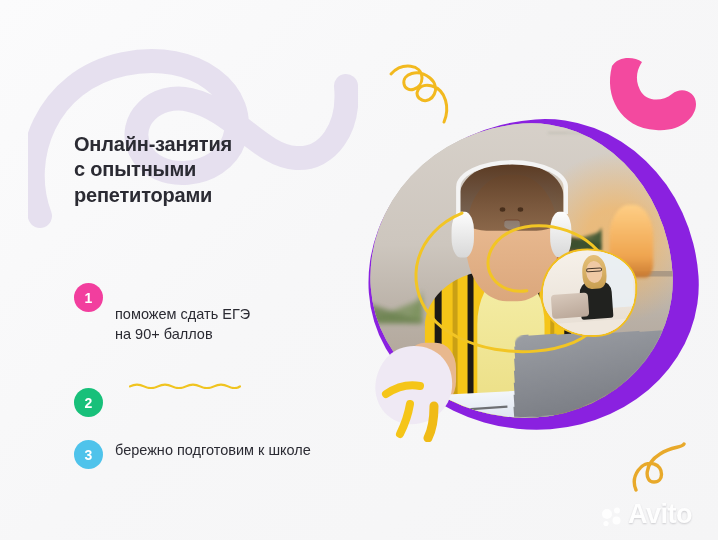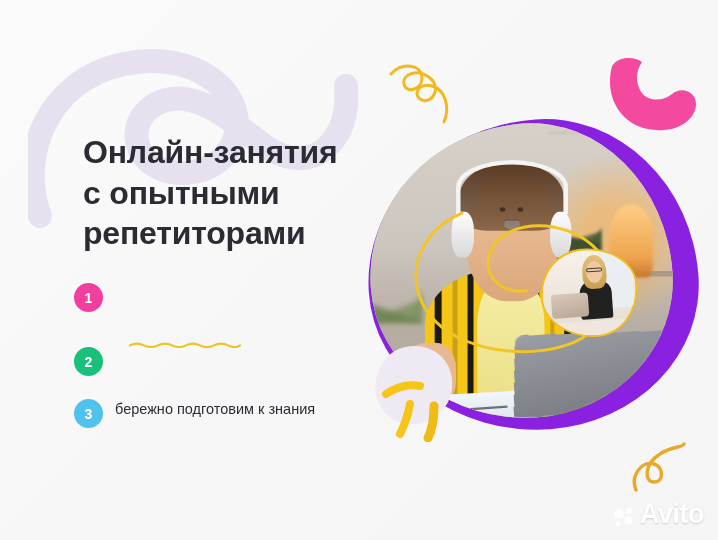--- a/index.html
+++ b/index.html
@@ -13,24 +13,23 @@
     background-image:linear-gradient(135deg,#fbfbfc 0%,#f7f7f8 45%,#f5f5f6 100%);
   }
 
   
   .bg-swirl{position:absolute;left:28px;top:8px;width:330px;height:230px;pointer-events:none;}
   .bg-swirl svg{width:100%;height:100%;display:block;}
 
   
   .headline{
     position:absolute;left:74px;top:132px;width:310px;
-    font-size:32px;line-height:1.27;font-weight:bold;
+    font-size:20px;line-height:1.27;font-weight:bold;
     color:#2b2b33;letter-spacing:-0.2px;
     white-space:pre-line;
-    margin-left:9px;
   }
 
   
   .benefits{position:absolute;left:74px;top:282px;width:320px;}
   .benefit-row{display:flex;align-items:flex-start;margin-bottom:22px;}
   .benefit-row:last-child{margin-bottom:0;}
   .badge{
     flex:0 0 auto;width:29px;height:29px;border-radius:50%;
     display:flex;align-items:center;justify-content:center;
     color:#ffffff;font-size:14px;font-weight:bold;
@@ -144,21 +143,21 @@
   
   .deco{position:absolute;pointer-events:none;}
   .deco svg{display:block;width:100%;height:100%;}
   .deco-squiggle-top{left:388px;top:60px;width:76px;height:66px;}
   .deco-squiggle-bottom{left:628px;top:442px;width:62px;height:58px;}
   .deco-crescent{left:598px;top:56px;width:104px;height:82px;}
   .deco-lavender-blob{left:372px;top:344px;width:84px;height:84px;}
   .deco-dashes{left:378px;top:358px;width:92px;height:84px;}
 
   
-  .avito{position:absolute;right:14px;bottom:12px;display:flex;align-items:flex-end;opacity:.95;margin-top:44px;}
+  .avito{position:absolute;right:26px;bottom:12px;display:flex;align-items:flex-end;opacity:.95;margin-top:44px;}
   .avito svg{display:block;}
   .avito-text{font-size:27px;font-weight:bold;color:#ffffff;letter-spacing:-0.5px;
     text-shadow:0 1px 2px rgba(120,120,130,.35);margin-left:5px;line-height:1;}
 </style>
 </head>
 <body>
 
 <div class="ad-canvas">
 
   <div class="bg-swirl">
@@ -169,35 +168,37 @@
 
   <div class="headline">Онлайн-занятия
 с опытными
 репетиторами</div>
 
   <div class="benefits">
 
     <div class="benefit-row">
       <div class="badge" style="background:#f23e9e">1</div>
       <div class="benefit-text underlined">
+        <span>поможем сдать ЕГЭ
+на 90+ баллов</span>
         <span class="wave">
           <svg viewBox="0 0 112 8" fill="none" preserveAspectRatio="none">
             <path d="M1 5 Q 8 1, 15 5 T 29 5 T 43 5 T 57 5 T 71 5 T 85 5 T 99 5 T 111 5" stroke="#f0c420" stroke-width="2.4" stroke-linecap="round"></path>
           </svg>
         </span>
       </div>
     </div>
 
     <div class="benefit-row">
       <div class="badge" style="background:#18c07a">2</div>
     </div>
 
     <div class="benefit-row">
       <div class="badge" style="background:#4fc3eb">3</div>
-      <div class="benefit-text">бережно подготовим к знания</div>
+      <div class="benefit-text">бережно подготовим к школе</div>
     </div>
 
   </div>
 
   <div class="photo-wrap">
     <div class="purple-ring"></div>
     <div class="photo-blob">
       <div class="photo-inner">
         <div class="room-bg"></div>
         <div class="plant-l"></div>

